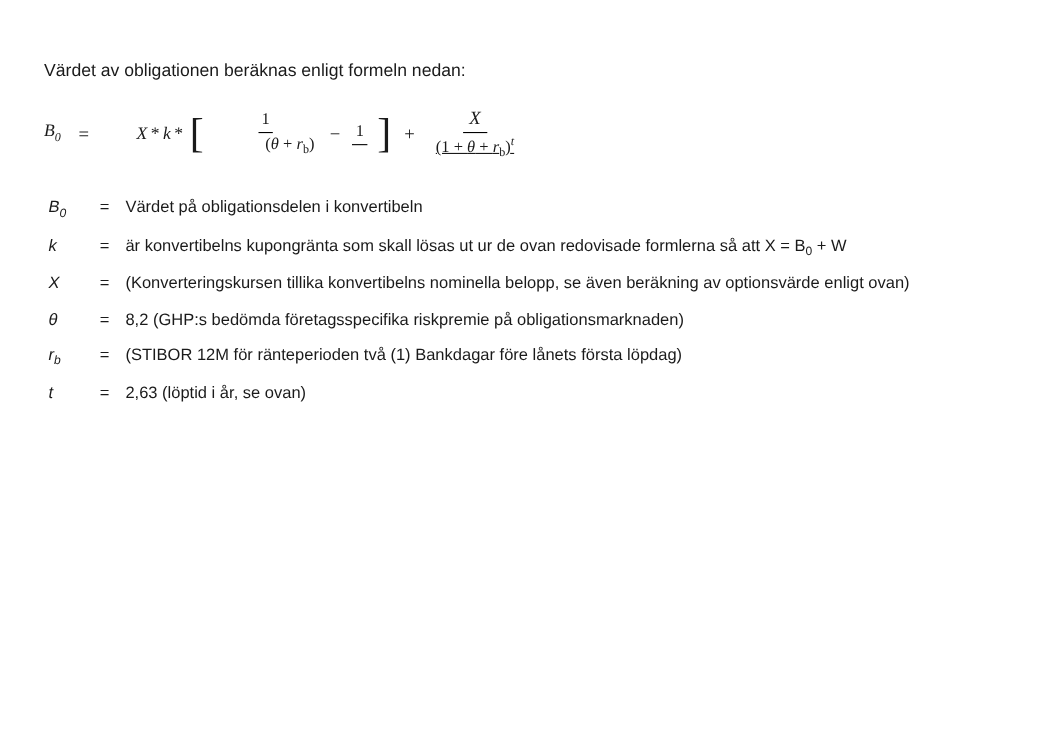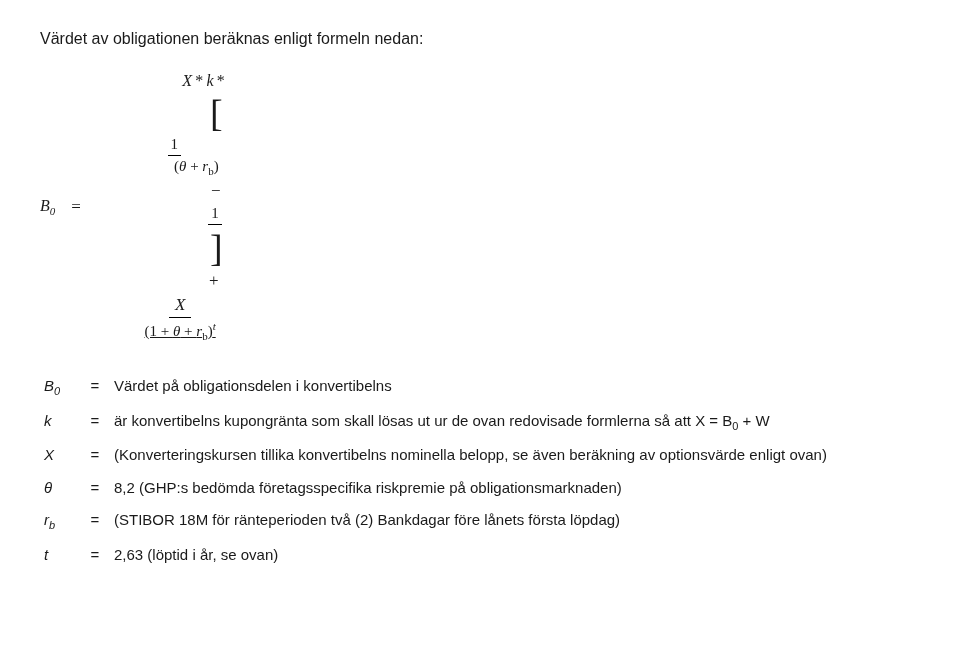--- a/index.html
+++ b/index.html
@@ -14,20 +14,21 @@
     }
 
     .page-content {
       max-width: 880px;
     }
 
     .intro-text {
       font-size: 16px;
       margin-bottom: 24px;
       font-family: Arial, Helvetica, sans-serif;
+      margin-top: 26px;
     }
 
     .big-bracket-left {
       font-size: 38px;
       font-weight: 100;
       line-height: 1;
       margin: 0 2px;
       font-family: 'Times New Roman', serif;
     }
     .big-bracket-right {
@@ -102,24 +103,23 @@
       min-width: 80px;
     }
 
     .equals {
       margin: 0 8px;
       font-size: 17px;
     }
 
     .rhs {
       display: flex;
-      align-items: flex-end;
+      align-items: center;
       gap: 4px;
       flex-wrap: nowrap;
-      flex-direction: column;
     }
 
     .plus-sign {
       margin: 0 6px;
       font-size: 17px;
     }
 
     .minus-sign {
       margin: 0 4px;
       font-size: 17px;
@@ -218,21 +218,21 @@
   </div>
 
   <table class="definition-table">
     <tbody>
 
       <tr>
         <td class="def-symbol">
           <i>B</i><sub>0</sub>
         </td>
         <td class="def-eq">=</td>
-        <td class="def-text">Värdet på obligationsdelen i konvertibelns</td>
+        <td class="def-text">Värdet på obligationsdelen i konvertibeln</td>
       </tr>
 
       <tr>
         <td class="def-symbol"><i>k</i></td>
         <td class="def-eq">=</td>
         <td class="def-text">
           är konvertibelns kupongränta som skall lösas ut ur de ovan redovisade formlerna så att X = B<sub>0</sub> + W
         </td>
       </tr>
 
@@ -244,21 +244,21 @@
 
       <tr>
         <td class="def-symbol"><i>θ</i></td>
         <td class="def-eq">=</td>
         <td class="def-text">8,2 (GHP:s bedömda företagsspecifika riskpremie på obligationsmarknaden)</td>
       </tr>
 
       <tr>
         <td class="def-symbol"><i>r</i><sub>b</sub></td>
         <td class="def-eq">=</td>
-        <td class="def-text">(STIBOR 18M för ränteperioden två (2) Bankdagar före lånets första löpdag)</td>
+        <td class="def-text">(STIBOR 12M för ränteperioden två (1) Bankdagar före lånets första löpdag)</td>
       </tr>
 
       <tr>
         <td class="def-symbol"><i>t</i></td>
         <td class="def-eq">=</td>
         <td class="def-text">2,63 (löptid i år, se ovan)</td>
       </tr>
     </tbody>
   </table>
 

